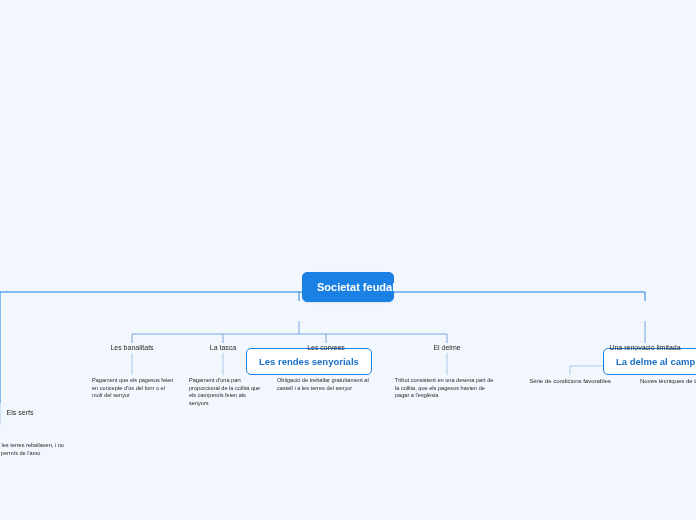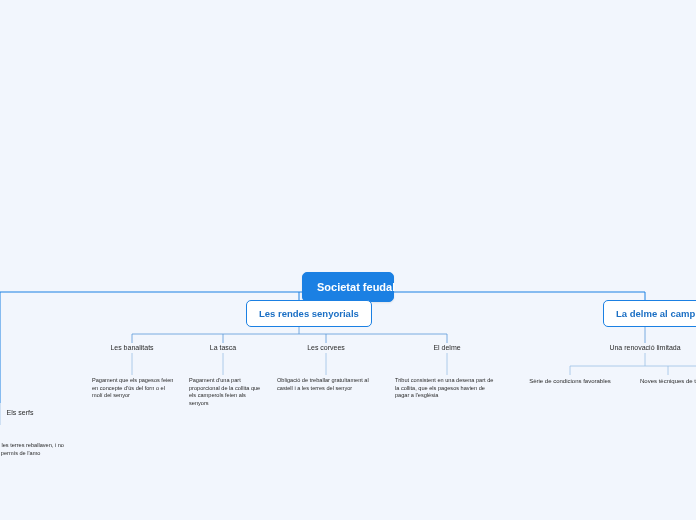--- a/index.html
+++ b/index.html
@@ -50,20 +50,21 @@
   .node-l1 {
     background: #ffffff;
     color: #1b6fc4;
     border: 1.5px solid #1b80e3;
     border-radius: 5px;
     font-size: 9.5px;
     font-weight: bold;
     padding: 7px 12px;
     text-align: center;
     white-space: nowrap;
+    margin-top: 48px;
   }
   
   .node-l2 {
     color: #2a2a2a;
     font-size: 7px;
     text-align: center;
     white-space: nowrap;
   }
   
   .node-l3 {

